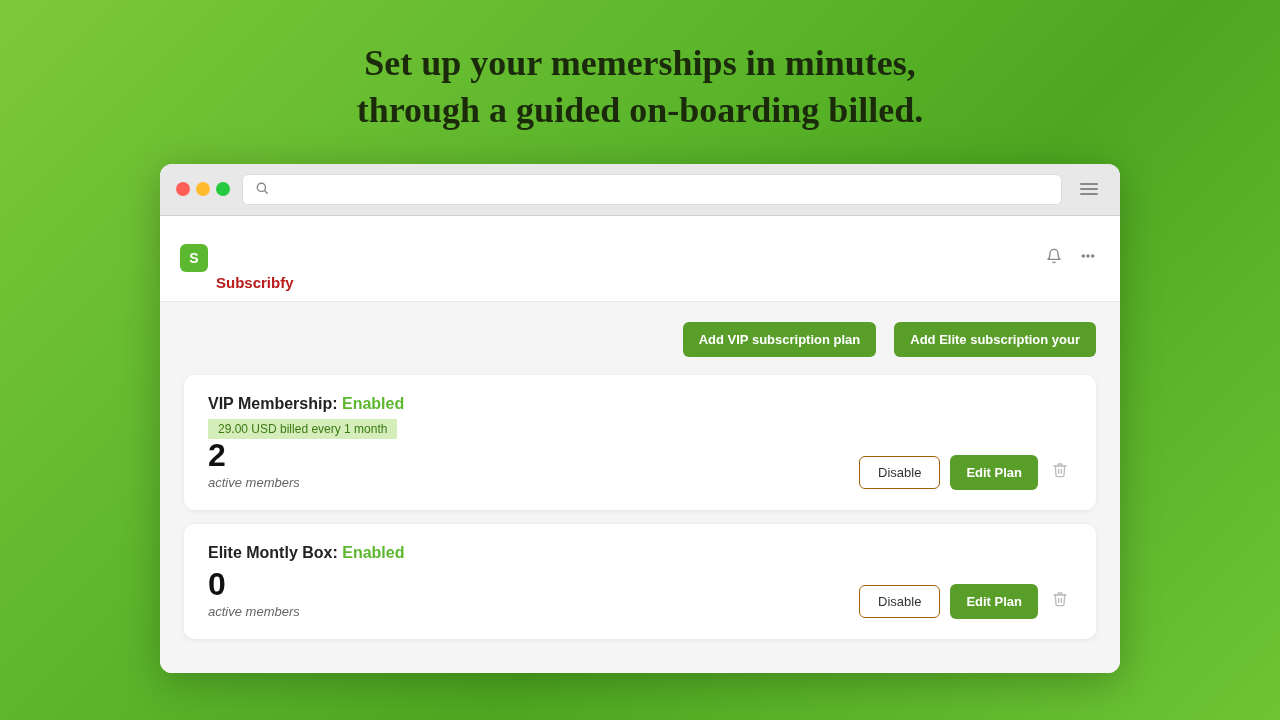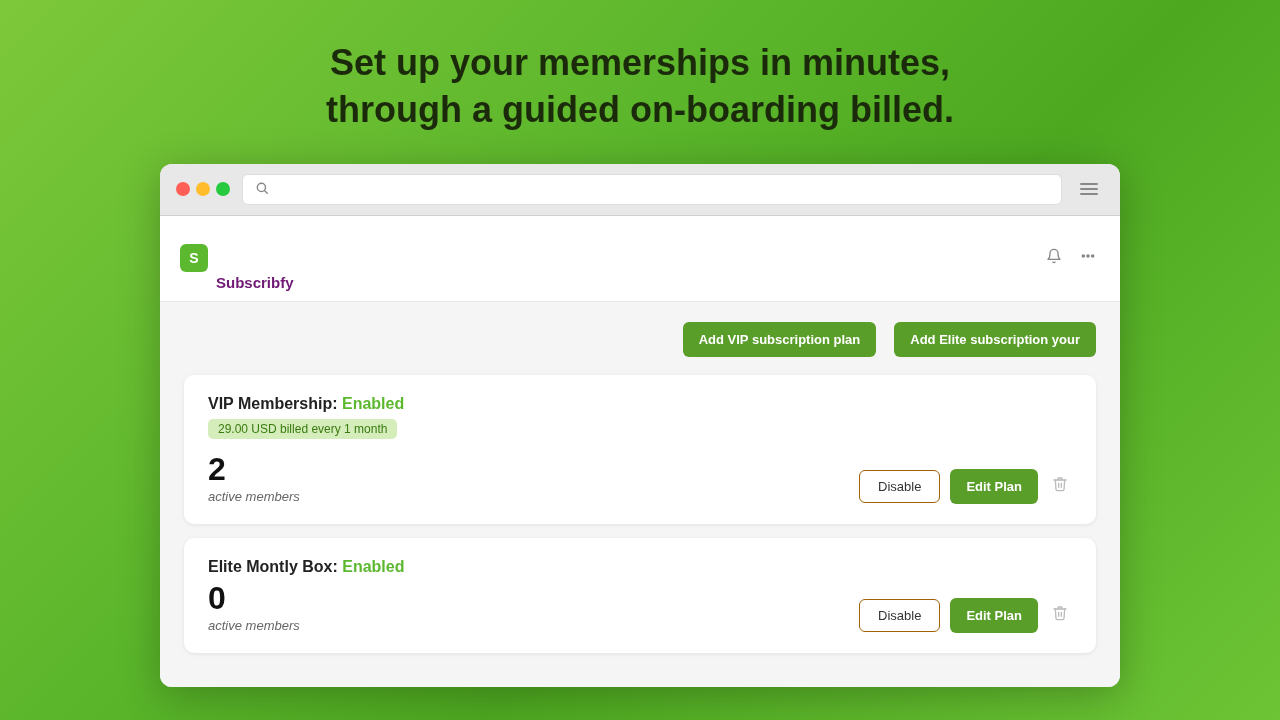--- a/index.html
+++ b/index.html
@@ -13,20 +13,21 @@
       justify-content: flex-start;
       font-family: -apple-system, BlinkMacSystemFont, 'Segoe UI', Helvetica, Arial, sans-serif;
       overflow: hidden;
     }
 
     .hero-text {
       text-align: center;
       margin-top: 40px;
       margin-bottom: 30px;
       color: #1a2a0a;
+      font-family: Liberation Serif, serif;
     }
     .hero-text h1 {
       font-size: 36px;
       font-weight: 800;
       line-height: 1.3;
     }
 
     
     .browser-window {
       width: 960px;
@@ -113,21 +114,21 @@
       display: flex;
       align-items: center;
       justify-content: center;
       color: white;
       font-size: 14px;
       font-weight: bold;
     }
     .brand-name {
       font-size: 15px;
       font-weight: 600;
-      color: #701a75;
+      color: #b91c1c;
       margin-top: 48px;
     }
     .navbar-actions {
       display: flex;
       align-items: center;
       gap: 10px;
     }
     .navbar-icon-btn {
       background: none;
       border: none;
@@ -176,25 +177,24 @@
       margin-bottom: 6px;
     }
     .plan-title .status-enabled {
       color: #5cb82e;
       font-weight: 600;
     }
     .plan-badge {
       display: inline-block;
       background: #d4edba;
       color: #3a7a10;
-      border-radius: 5px;
+      border-radius: 0;
       padding: 3px 10px;
       font-size: 12px;
       font-weight: 500;
-      margin-bottom: 14px;
     }
 
     .plan-body {
       display: flex;
       align-items: flex-end;
       justify-content: space-between;
     }
     .member-count {
       font-size: 32px;
       font-weight: 700;

